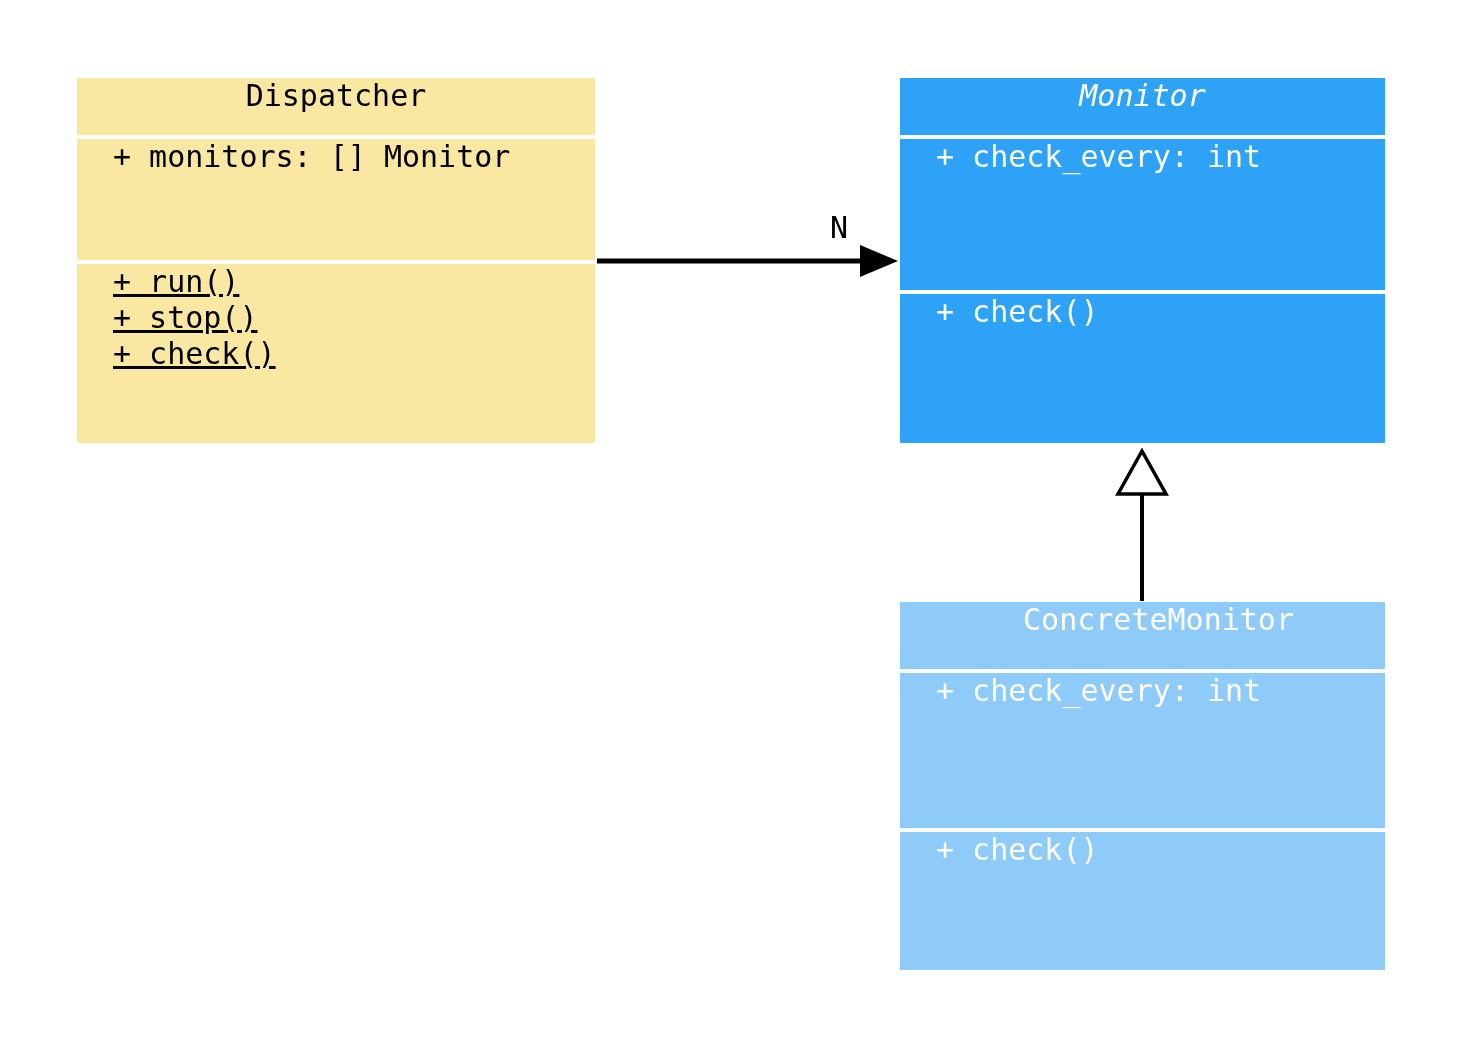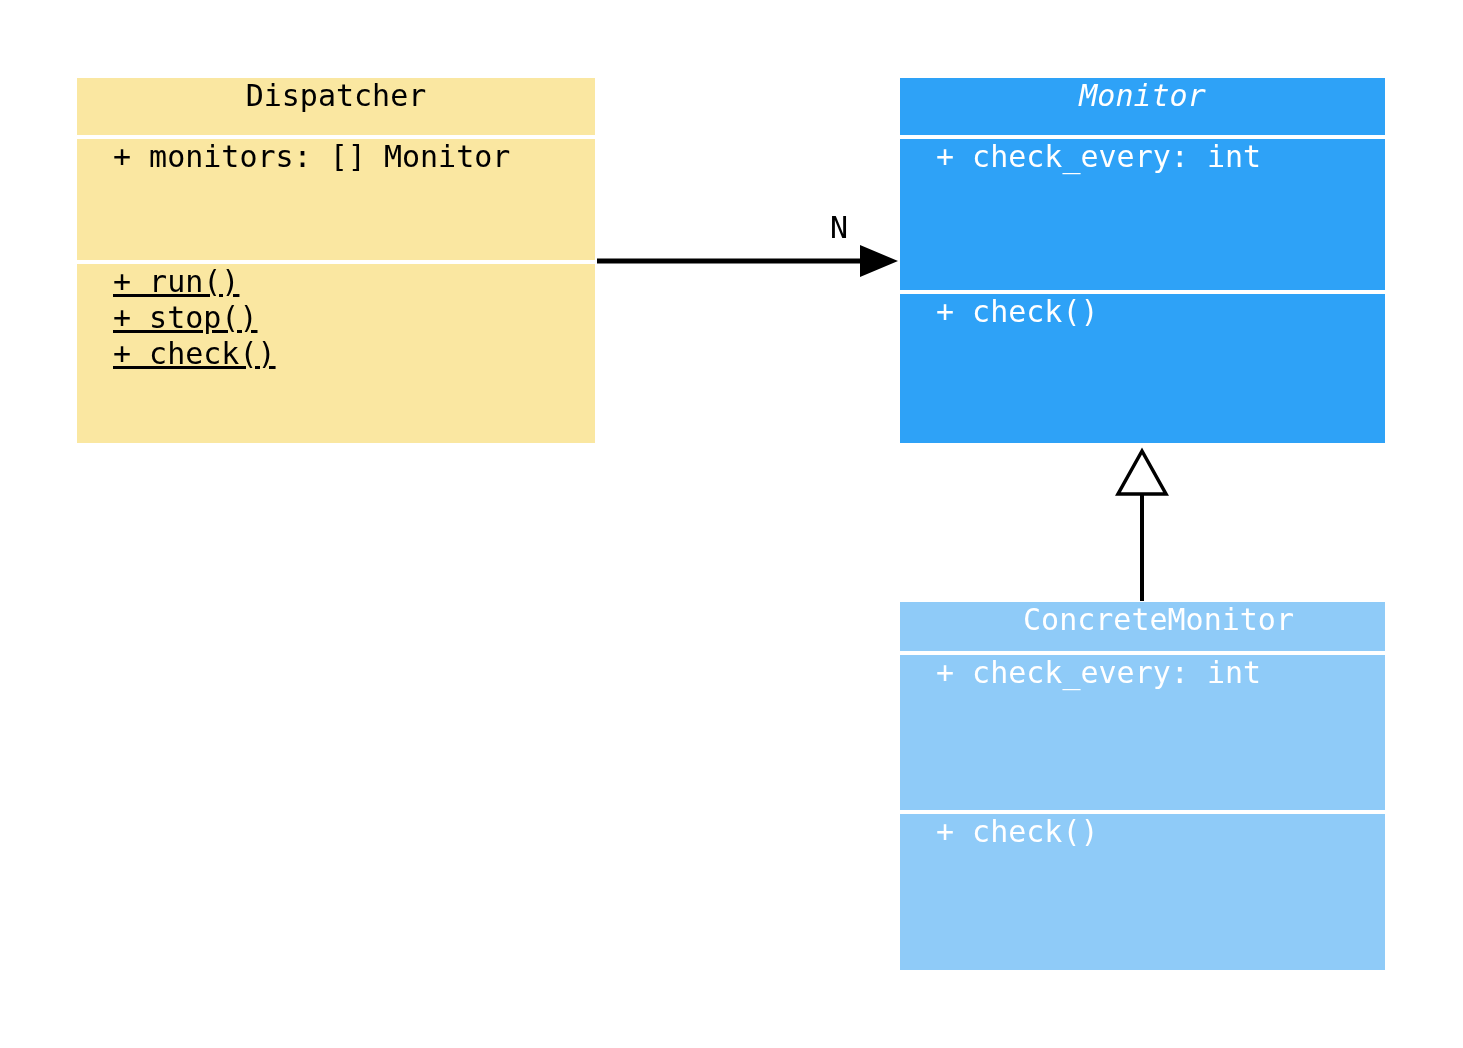--- a/index.html
+++ b/index.html
@@ -35,21 +35,21 @@
   #dispatcher .title-sec { height: 57px; flex: none; }
   #dispatcher .attrs     { height: 121px; flex: none; }
   #dispatcher .methods   { flex: 1; text-decoration: underline; }
 
   #monitor { left: 900px; top: 78px; width: 485px; height: 365px; }
   #monitor .title-sec { height: 57px; flex: none; }
   #monitor .attrs     { height: 151px; flex: none; }
   #monitor .methods   { flex: 1; }
 
   #concrete { left: 900px; top: 602px; width: 485px; height: 368px; }
-  #concrete .title-sec { height: 49px; flex: none; padding-left: 32px; }
+  #concrete .title-sec { height: 67px; flex: none; padding-left: 32px; }
   #concrete .attrs     { height: 155px; flex: none; }
   #concrete .methods   { flex: 1; }
 
   .edge-layer {
     position: absolute;
     left: 0; top: 0;
     width: 1463px; height: 1048px;
     pointer-events: none;
   }
   .mult-label {

